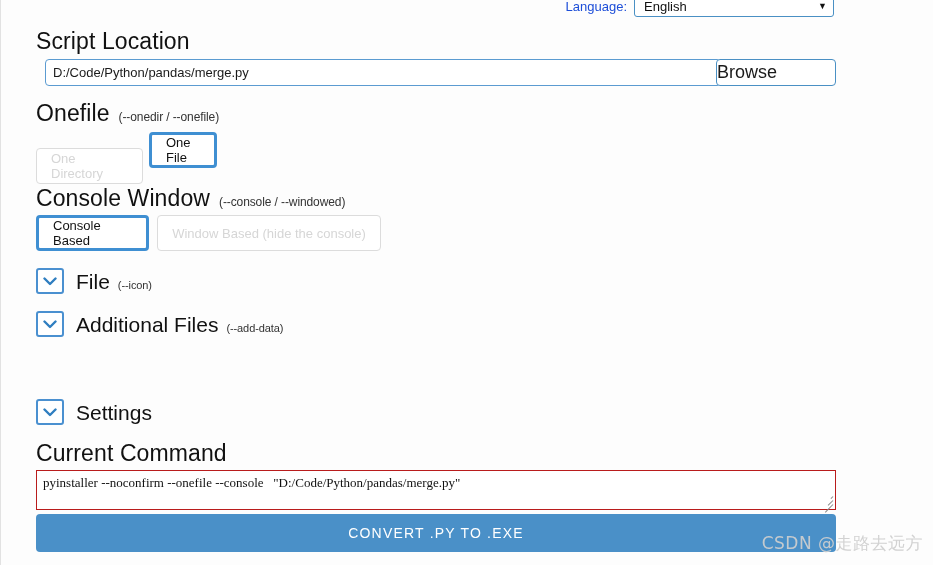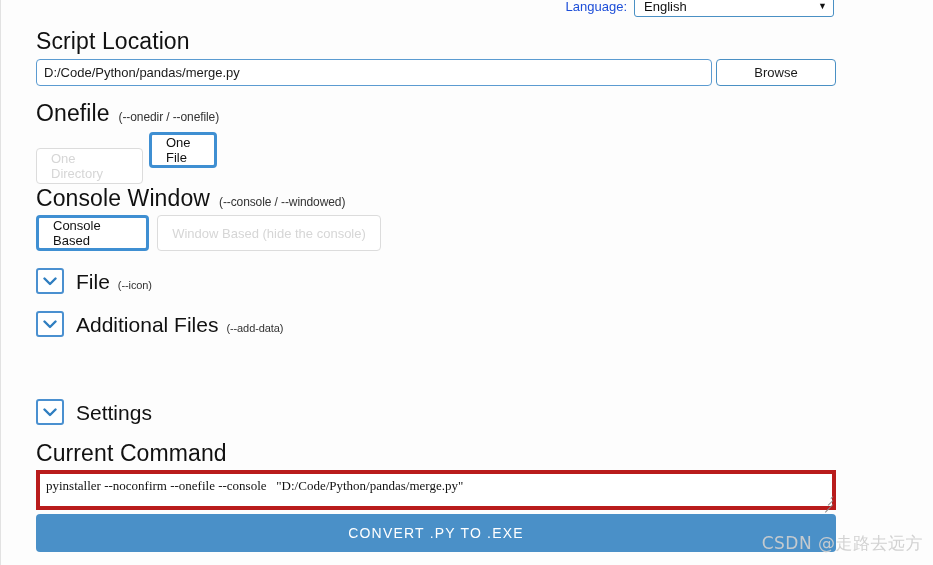--- a/index.html
+++ b/index.html
@@ -80,21 +80,21 @@
   }
 
   #script-location-heading { position: absolute; left: 35px; top: 30px; }
   #onefile-heading        { position: absolute; left: 35px; top: 102px; }
   #console-heading        { position: absolute; left: 35px; top: 187px; }
   #current-command-heading{ position: absolute; left: 35px; top: 442px; }
 
   
   .path-input {
     position: absolute;
-    left: 35px;
+    left: 44px;
     top: 59px;
     width: 676px;
     height: 27px;
     box-sizing: border-box;
     border: 1px solid #5b9bd1;
     border-radius: 4px;
     background: #ffffff;
     font-family: "Liberation Sans", sans-serif;
     font-size: 13px;
     color: #1a1a1a;
@@ -105,26 +105,25 @@
     position: absolute;
     left: 715px;
     top: 59px;
     width: 120px;
     height: 27px;
     box-sizing: border-box;
     border: 1px solid #4a90c4;
     border-radius: 4px;
     background: #ffffff;
     font-family: "Liberation Sans", sans-serif;
-    font-size: 13px;
+    font-size: 18px;
     color: #1a1a1a;
     cursor: pointer;
     display: flex;
     align-items: center;
-    justify-content: center;
   }
 
   
   .toggle {
     box-sizing: border-box;
     border-radius: 4px;
     background: #ffffff;
     font-family: "Liberation Sans", sans-serif;
     font-size: 13px;
     cursor: pointer;
@@ -188,21 +187,21 @@
   .collapse-label .flag { font-size: 11px; }
 
   
   .command-box {
     position: absolute;
     left: 35px;
     top: 470px;
     width: 800px;
     height: 40px;
     box-sizing: border-box;
-    border: 4px solid #b91c1c;
+    border: 1px solid #b91c1c;
     background: #ffffff;
     font-family: "Liberation Serif", serif;
     font-size: 13px;
     color: #111111;
     padding: 4px 6px;
     resize: none;
     outline: none;
     overflow: hidden;
     line-height: 1.3;
     white-space: pre;

